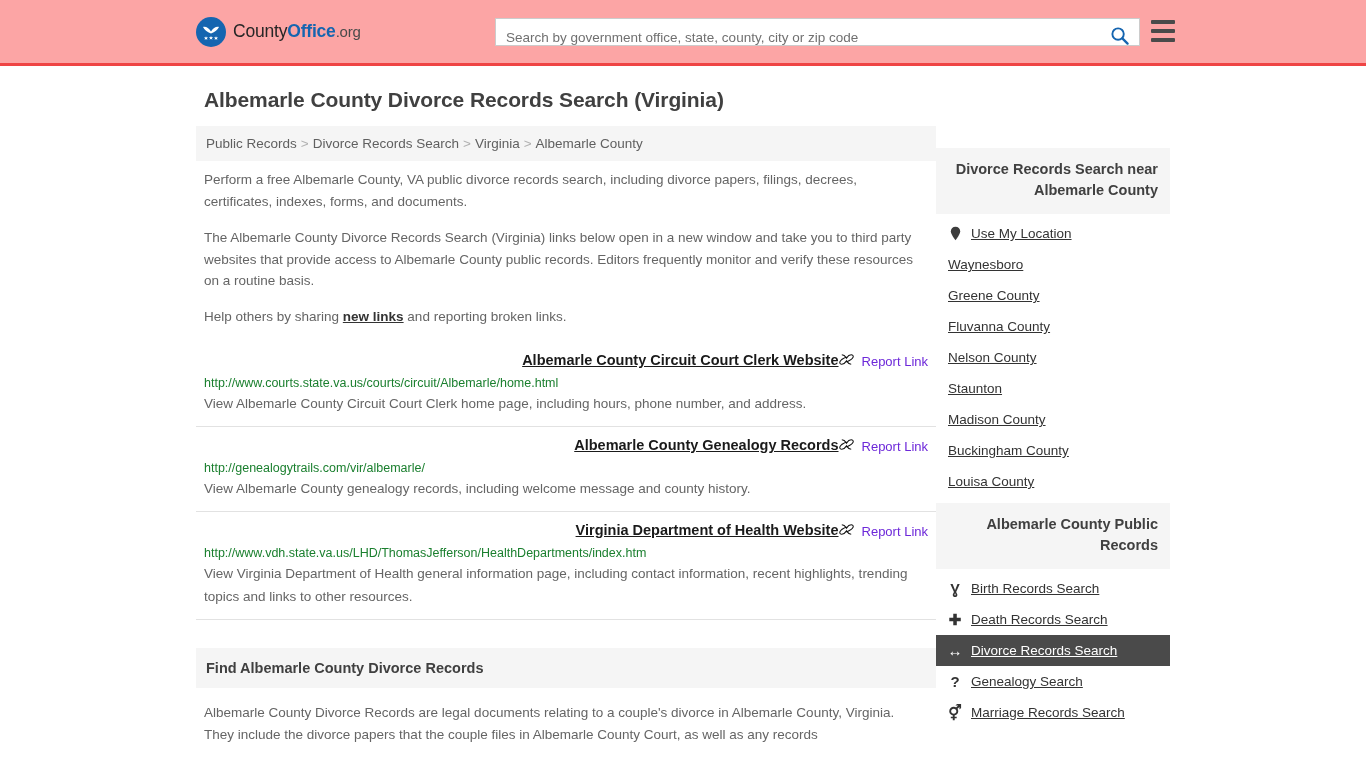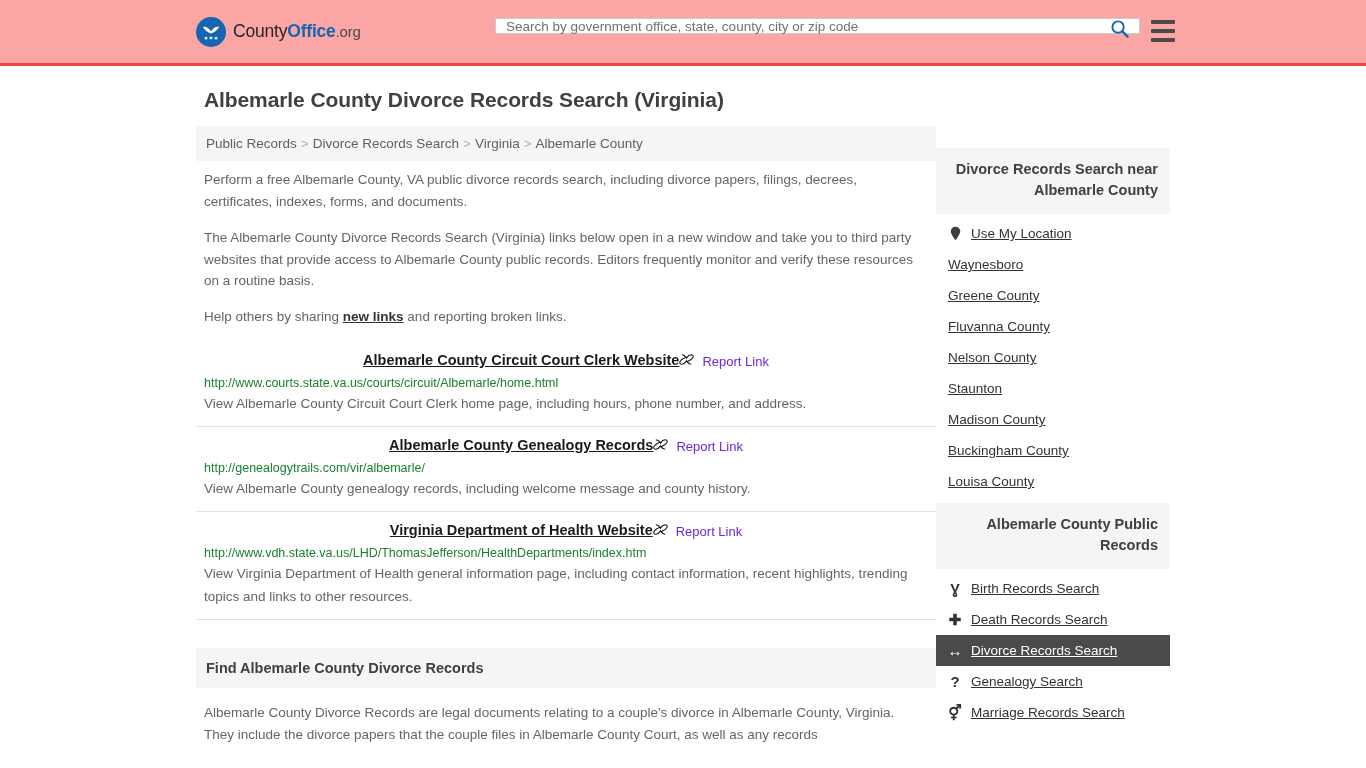--- a/index.html
+++ b/index.html
@@ -44,25 +44,25 @@
   }
   .brand-text .c1 { color: #262626; }
   .brand-text .c2 { color: #1565b0; font-weight: bold; }
   .brand-text .c3 { color: #4a4a4a; font-size: 15px; }
 
   .search-wrap {
     position: absolute;
     left: 495px;
     top: 18px;
     width: 645px;
-    height: 16px;
+    height: 28px;
     background: #ffffff;
     border: 1px solid #cccccc;
     display: flex;
-    align-items: flex-start;
+    align-items: flex-end;
   }
   .search-input {
     flex: 1;
     border: 0;
     outline: none;
     font-family: "Liberation Sans", sans-serif;
     font-size: 13.5px;
     color: #333;
     padding: 0 10px;
     background: transparent;
@@ -133,21 +133,21 @@
 
   
   .result {
     border-bottom: 1px solid #e2e2e2;
     padding: 9px 8px 10px 8px;
     position: relative;
   }
   .result-head {
     display: flex;
     align-items: flex-start;
-    justify-content: center;
+    justify-content: flex-end;
   }
   .result-title {
     font-size: 14.5px;
     font-weight: bold;
     color: #1a1a1a;
     text-decoration: underline;
     cursor: pointer;
     line-height: 1.35;
   }
   .report-link {

